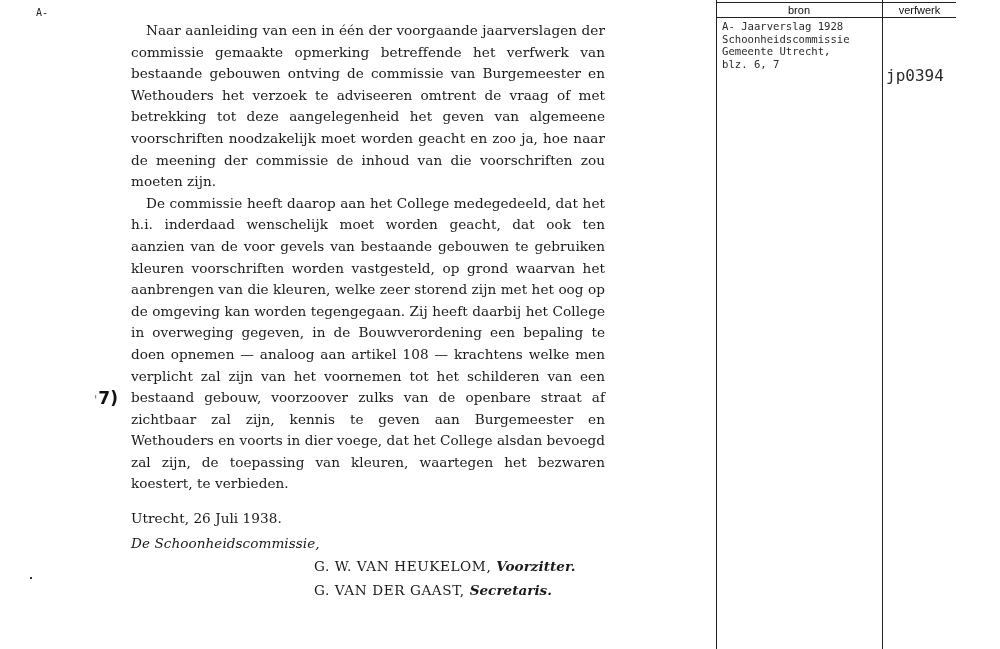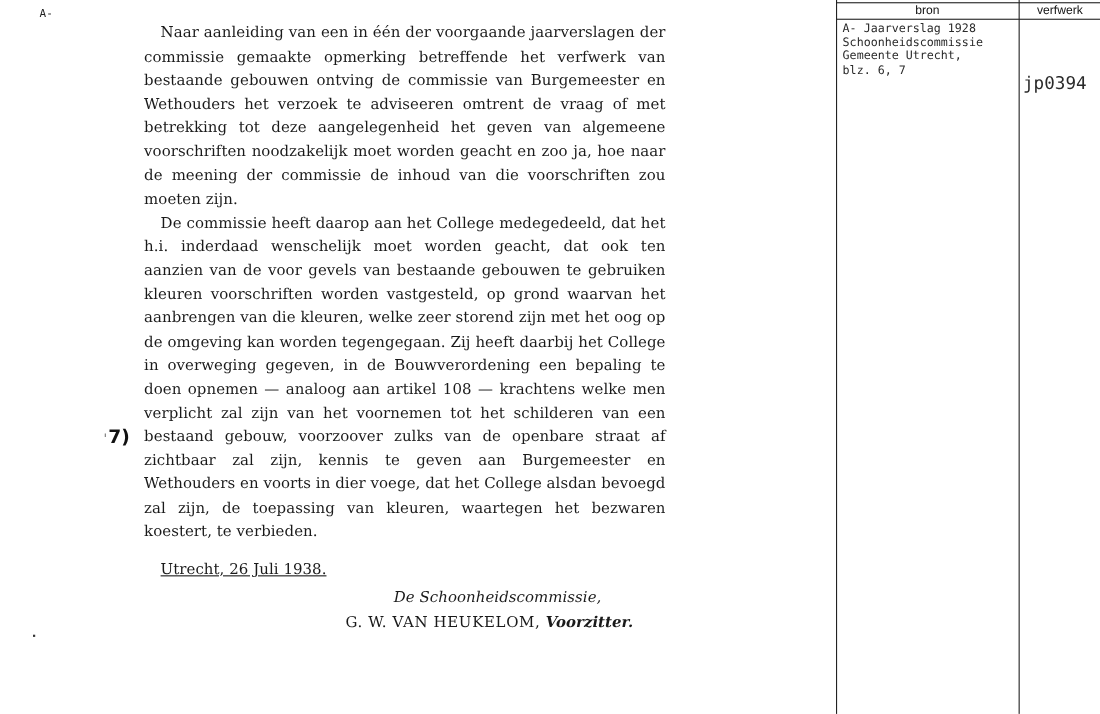--- a/index.html
+++ b/index.html
@@ -42,26 +42,23 @@
       letter-spacing: 0.05px;
     }
     .para {
       margin: 0;
       text-align: justify;
       text-align-last: left;
       text-indent: 15px;
     }
     .dateline {
       margin-top: 13px;
-      margin-left: 15px;
-      text-decoration: underline;
     }
     .signoff {
       margin-top: 3px;
-      margin-left: 227px;
       font-style: italic;
     }
     .signatory {
       margin-left: 183px;
       margin-top: 2px;
       letter-spacing: 0.6px;
     }
     .signatory .role {
       font-style: italic;
       letter-spacing: 0;
@@ -79,21 +76,21 @@
     .margin-note .tick {
       font-weight: normal;
       font-size: 12px;
       color: #777;
       margin-right: 1px;
     }
 
     
     .card {
       position: absolute;
-      left: 760px;
+      left: 716px;
       top: 0;
       width: 240px;
       height: 649px;
     }
     .card .vline {
       position: absolute;
       top: 0;
       bottom: 0;
       width: 1px;
       background: #222;
@@ -153,20 +150,24 @@
 
 <div class="doc-body">
   <p class="para">Naar aanleiding van een in één der voorgaande jaarverslagen der commissie gemaakte opmerking betreffende het verfwerk van bestaande gebouwen ontving de commissie van Burgemeester en Wethouders het verzoek te adviseeren omtrent de vraag of met betrekking tot deze aangelegenheid het geven van algemeene voorschriften noodzakelijk moet worden geacht en zoo ja, hoe naar de meening der commissie de inhoud van die voorschriften zou moeten zijn.</p>
   <p class="para">De commissie heeft daarop aan het College medegedeeld, dat het h.i. inderdaad wenschelijk moet worden geacht, dat ook ten aanzien van de voor gevels van bestaande gebouwen te gebruiken kleuren voorschriften worden vastgesteld, op grond waarvan het aanbrengen van die kleuren, welke zeer storend zijn met het oog op de omgeving kan worden tegengegaan. Zij heeft daarbij het College in overweging gegeven, in de Bouwverordening een bepaling te doen opnemen — analoog aan artikel 108 — krachtens welke men verplicht zal zijn van het voornemen tot het schilderen van een bestaand gebouw, voorzoover zulks van de openbare straat af zichtbaar zal zijn, kennis te geven aan Burgemeester en Wethouders en voorts in dier voege, dat het College alsdan bevoegd zal zijn, de toepassing van kleuren, waartegen het bezwaren koestert, te verbieden.</p>
   <div class="dateline">Utrecht, 26 Juli 1938.</div>
   <div class="signoff">De Schoonheidscommissie,</div>
   <div class="signatory">
     <span>G. W. VAN HEUKELOM,</span>
     <span class="role">Voorzitter.</span>
   </div>
+  <div class="signatory">
+    <span>G. VAN DER GAAST,</span>
+    <span class="role">Secretaris.</span>
+  </div>
 </div>
 
 <div class="card">
   <div class="vline left"></div>
   <div class="vline mid"></div>
   <div class="hline top"></div>
   <div class="hline header"></div>
   <div class="header-cell bron">bron</div>
   <div class="header-cell verwerkt">verfwerk</div>
   <div class="source-text"><div>A- Jaarverslag 1928</div><div>Schoonheidscommissie</div><div>Gemeente Utrecht,</div><div>blz. 6, 7</div></div>

